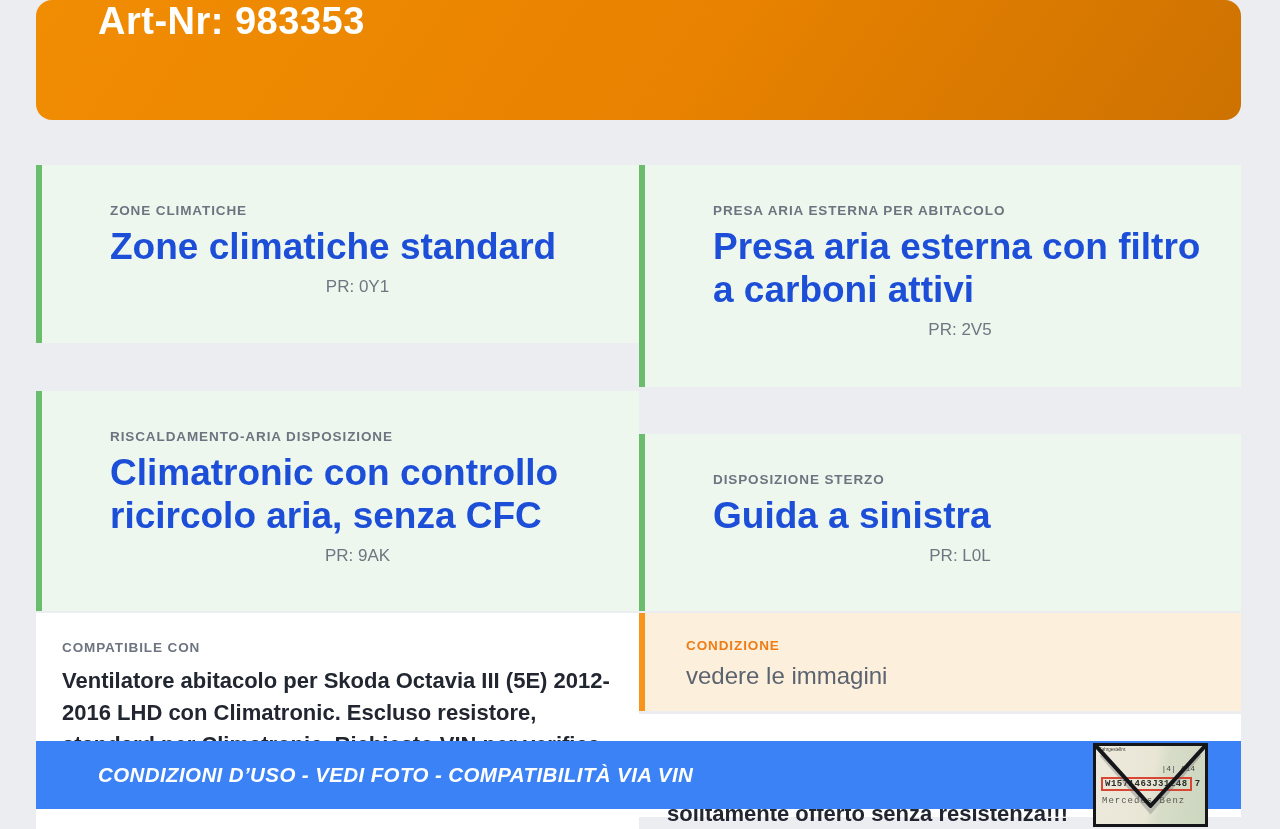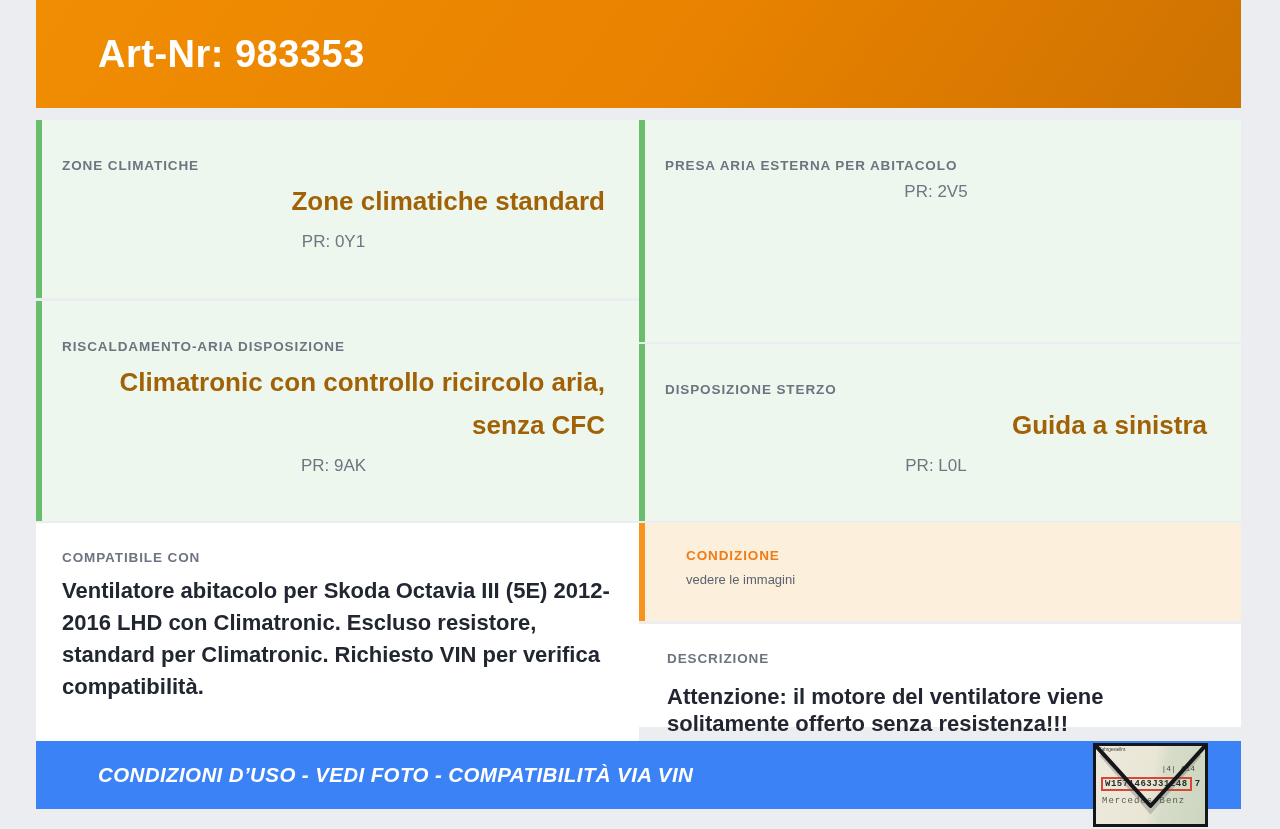--- a/index.html
+++ b/index.html
@@ -8,44 +8,45 @@
     width: 1280px; height: 829px;
     background: #ebedf0;
     font-family: "Liberation Sans", sans-serif;
     overflow: hidden;
   }
   .canvas { position: relative; width: 1280px; height: 829px; }
 
   
   .header {
     position: absolute; left: 36px; top: 0;
-    width: 1205px; height: 108px;
+    width: 1205px; height: 120px;
     background: linear-gradient(125deg, #f18d03 0%, #e88200 55%, #cd7201 100%);
-    display: flex; align-items: center;
+    display: flex; align-items: flex-start; border-radius: 16px;
   }
   .header-title {
     margin-left: 62px;
     font-size: 38px; font-weight: 800; color: #ffffff;
     letter-spacing: 0.5px;
   }
 
   
   .cols {
     position: absolute; left: 36px; top: 120px;
     width: 1205px; display: flex;
   }
   .col { display: flex; flex-direction: column; }
   .col-left  { width: 603px; }
   .col-right { width: 602px; }
 
   .card { width: 100%; }
   .card-green {
     background: #eef7ee;
     border-left: 6px solid #69bd6d;
-    padding: 38px 34px 0 20px;
+    padding: 38px 34px 0 68px;
+    margin-top: 45px;
   }
   .card-white {
     background: #ffffff;
     padding: 27px 22px 0 28px;
   }
   .card-condition {
     background: #fcefdc;
     border-left: 6px solid #f7941d;
     padding: 25px 8px 0 41px;
   }
@@ -57,33 +58,33 @@
   .rc2 { height: 177px; margin-bottom: 2px; }
   .rc3 { height: 98px;  margin-bottom: 3px; }
   .rc4 { height: 103px; }
 
   .card-label {
     font-size: 13.5px; font-weight: 700;
     color: #6d7480; letter-spacing: 0.9px;
   }
   .card-condition .card-label { color: #ee7d17; }
   .card-title {
-    font-size: 26px; line-height: 43px; font-weight: 700;
-    color: #a16207; margin-top: 7px; text-align: right;
+    font-size: 37px; line-height: 43px; font-weight: 700;
+    color: #1d4ed8; margin-top: 7px;
   }
   .card-pr {
     font-size: 17px; color: #6e7681; margin-top: 9px; text-align: center;
   }
   .card-body-strong {
     font-size: 22px; line-height: 32px; font-weight: 700;
     color: #212631; margin-top: 10px;
   }
   .rc4 .card-body-strong { line-height: 27px; margin-top: 17px; }
   .card-body-plain {
-    font-size: 13px; color: #5b6370; margin-top: 9px;
+    font-size: 24px; color: #5b6370; margin-top: 9px;
   }
 
   
   .footer {
     position: absolute; left: 36px; top: 741px;
     width: 1205px; height: 68px;
     background: #3b82f6;
     display: flex; align-items: center; font-style: italic;
   }
   .footer-text {
@@ -156,20 +157,21 @@
         <div class="card-label">COMPATIBILE CON</div>
         <div class="card-body-strong">Ventilatore abitacolo per Skoda Octavia III (5E) 2012-2016 LHD con Climatronic. Escluso resistore, standard per Climatronic. Richiesto VIN per verifica compatibilità.</div>
       </div>
 
     </div>
 
     <div class="col col-right">
 
       <div class="card card-green rc1">
         <div class="card-label">PRESA ARIA ESTERNA PER ABITACOLO</div>
+        <div class="card-title">Presa aria esterna con filtro a carboni attivi</div>
         <div class="card-pr">PR: 2V5</div>
       </div>
 
       <div class="card card-green rc2">
         <div class="card-label">DISPOSIZIONE STERZO</div>
         <div class="card-title">Guida a sinistra</div>
         <div class="card-pr">PR: L0L</div>
       </div>
 
       <div class="card card-condition rc3">

